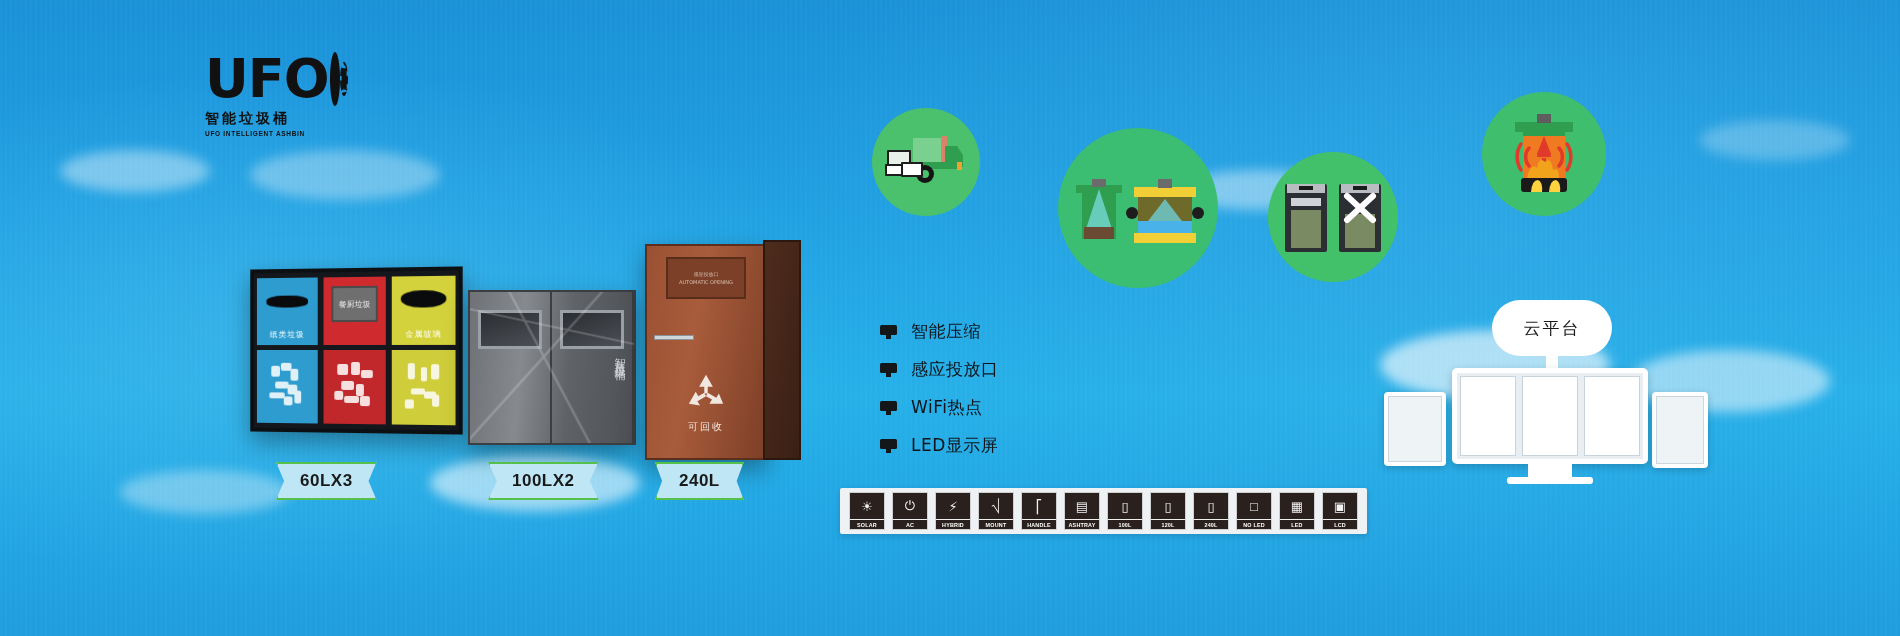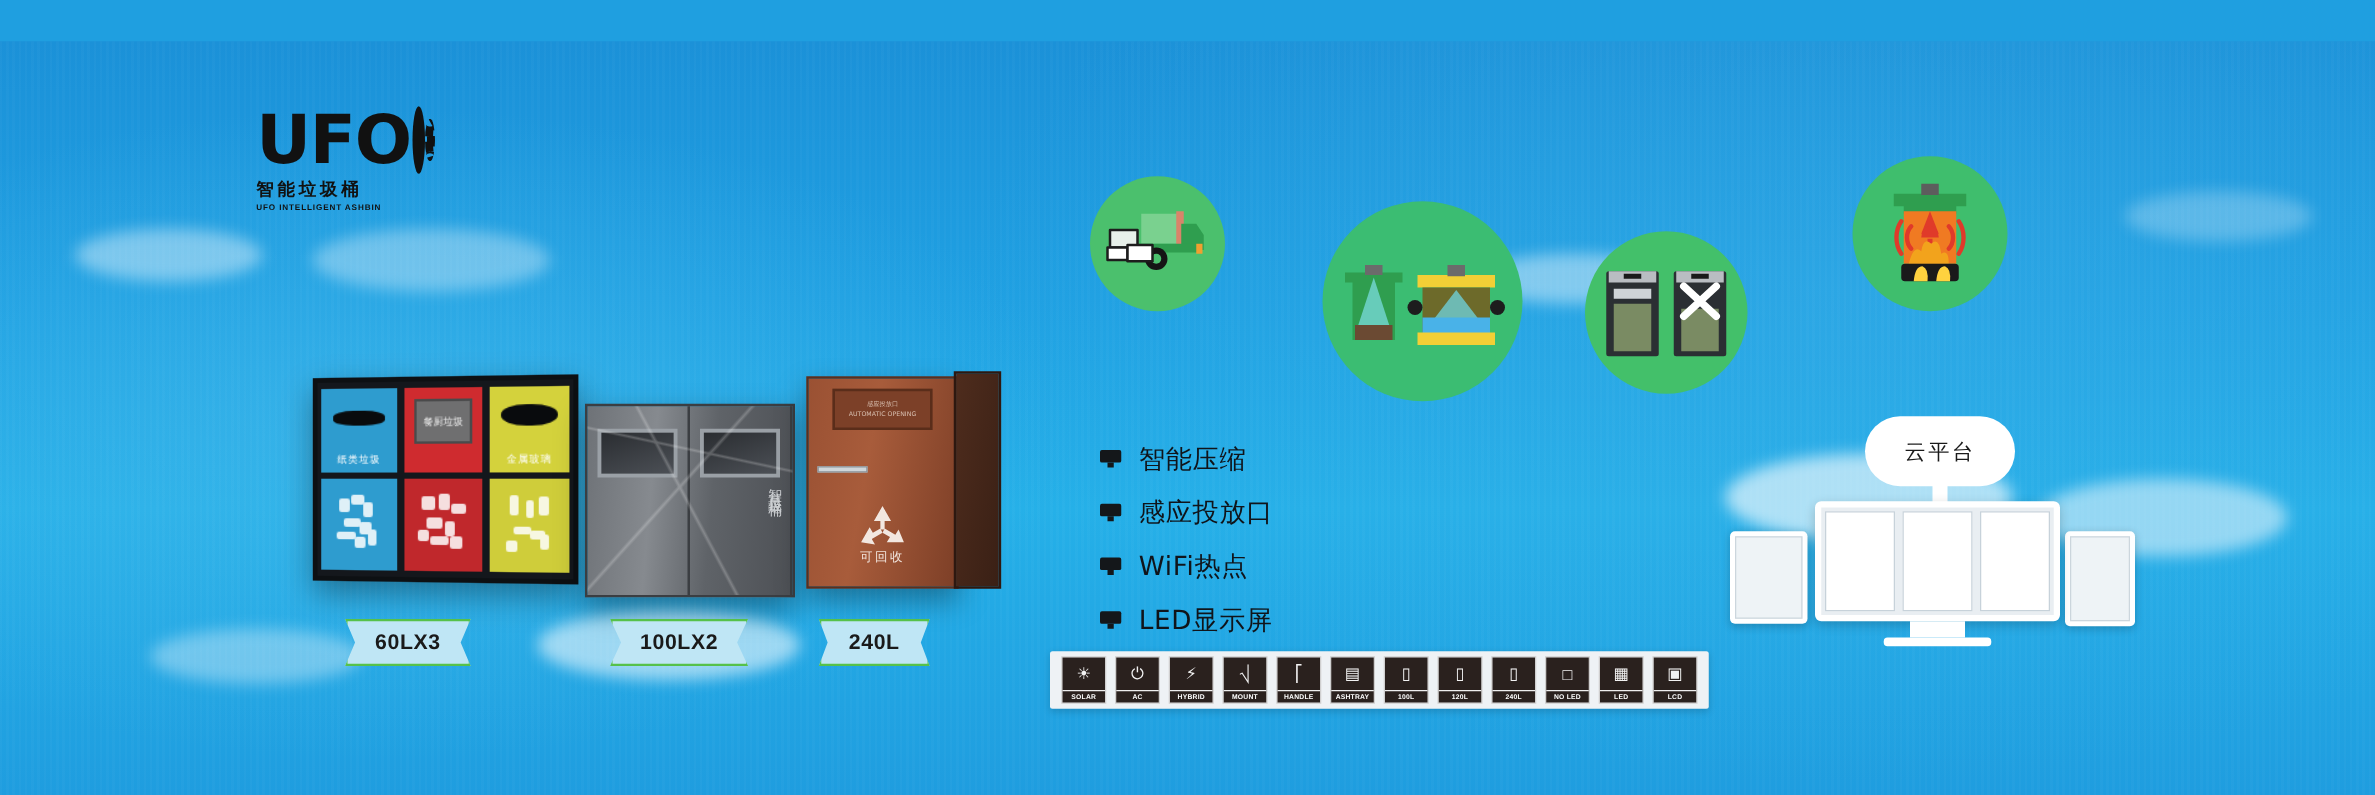--- a/index.html
+++ b/index.html
@@ -11,21 +11,20 @@
   }
 
   
   #banner {
     position:absolute; inset:0;
     background:
       radial-gradient(ellipse 900px 420px at 16% 52%, rgba(70,185,235,.55) 0%, rgba(70,185,235,0) 62%),
       radial-gradient(ellipse 1100px 600px at 78% 34%, rgba(60,175,232,.45) 0%, rgba(60,175,232,0) 65%),
       linear-gradient(180deg,#1b91d8 0%, #1fa0e2 34%, #25b0e8 62%, #1f9ddf 100%);
     overflow:hidden;
-    margin-top:33px;
   }
   .vstripes{position:absolute;inset:0;
     background:repeating-linear-gradient(90deg, rgba(255,255,255,.022) 0 2px, rgba(0,0,0,0) 2px 5px);
     pointer-events:none;}
 
   
   .cloud{position:absolute;background:#fff;border-radius:50%;filter:blur(6px);opacity:.55;}
   .cloud::before,.cloud::after{content:"";position:absolute;background:#fff;border-radius:50%;}
 
   
@@ -71,21 +70,21 @@
     background:linear-gradient(160deg,#2a2d31,#4c5056);border:3px solid #9aa0a6;}
   .bin2-vtxt{position:absolute;right:6px;top:38%;writing-mode:vertical-rl;
     font-size:11px;color:#cfd2d5;letter-spacing:3px;font-family:"DejaVu Sans",sans-serif;}
   .scuff{position:absolute;inset:0;opacity:.22;
     background:
       linear-gradient(62deg,transparent 48%,#fff 49%,transparent 50%),
       linear-gradient(-48deg,transparent 55%,#fff 56%,transparent 57%),
       linear-gradient(12deg,transparent 71%,#fff 72%,transparent 73%);}
 
   
-  #bin1{left:645px;top:268px;width:122px;height:170px;}
+  #bin1{left:645px;top:244px;width:122px;height:216px;}
   .bin1-body{position:relative;width:100%;height:100%;
     background:linear-gradient(100deg,#9a5133 0%,#a85c3b 40%,#7d3f27 100%);
     border:2px solid #5c2f1d;box-shadow:0 10px 22px rgba(0,0,0,.35);}
   .bin1-side{position:absolute;right:-36px;top:-6px;width:38px;height:calc(100% + 8px);
     background:linear-gradient(100deg,#4e2c1d,#3a2015);border:2px solid #2d1810;}
   .bin1-panel{position:absolute;left:16%;right:16%;top:5%;height:20%;
     background:#7c4028;border:2px solid #5a2d1a;display:flex;flex-direction:column;
     align-items:center;justify-content:center;gap:2px;}
   .bin1-panel b{font-size:5px;color:#d8bfb0;font-weight:normal;font-family:"DejaVu Sans",sans-serif;}
   .bin1-strip{position:absolute;left:6%;top:42%;width:34%;height:5px;
@@ -103,21 +102,21 @@
 
   
   #features{position:absolute;left:880px;top:320px;display:flex;gap:74px;}
   .fcol{display:flex;flex-direction:column;gap:15px;}
   .frow{display:flex;align-items:center;gap:14px;}
   .fbullet{width:17px;height:14px;position:relative;flex:0 0 auto;}
   .fbullet::before{content:"";position:absolute;left:0;top:0;width:17px;height:10px;
     background:#14171a;border-radius:1.5px;}
   .fbullet::after{content:"";position:absolute;left:6px;top:10px;width:5px;height:4px;
     background:#14171a;}
-  .ftext{font-size:21px;color:#10141a;font-family:"DejaVu Sans",sans-serif;
+  .ftext{font-size:17px;color:#10141a;font-family:"DejaVu Sans",sans-serif;
     letter-spacing:.5px;white-space:nowrap;}
 
   
   .gcircle{position:absolute;border-radius:50%;background:#4cc26e;}
   #gc1{left:872px;top:108px;width:108px;height:108px;background:#4bc06d;}
   #gc2{left:1058px;top:128px;width:160px;height:160px;background:#3bbd72;}
   #gc3{left:1268px;top:152px;width:130px;height:130px;background:#43c06a;}
   #gc4{left:1482px;top:92px;width:124px;height:124px;background:#3fbe6d;}
   .gc-inner{position:absolute;inset:0;display:flex;align-items:center;justify-content:center;}
 

